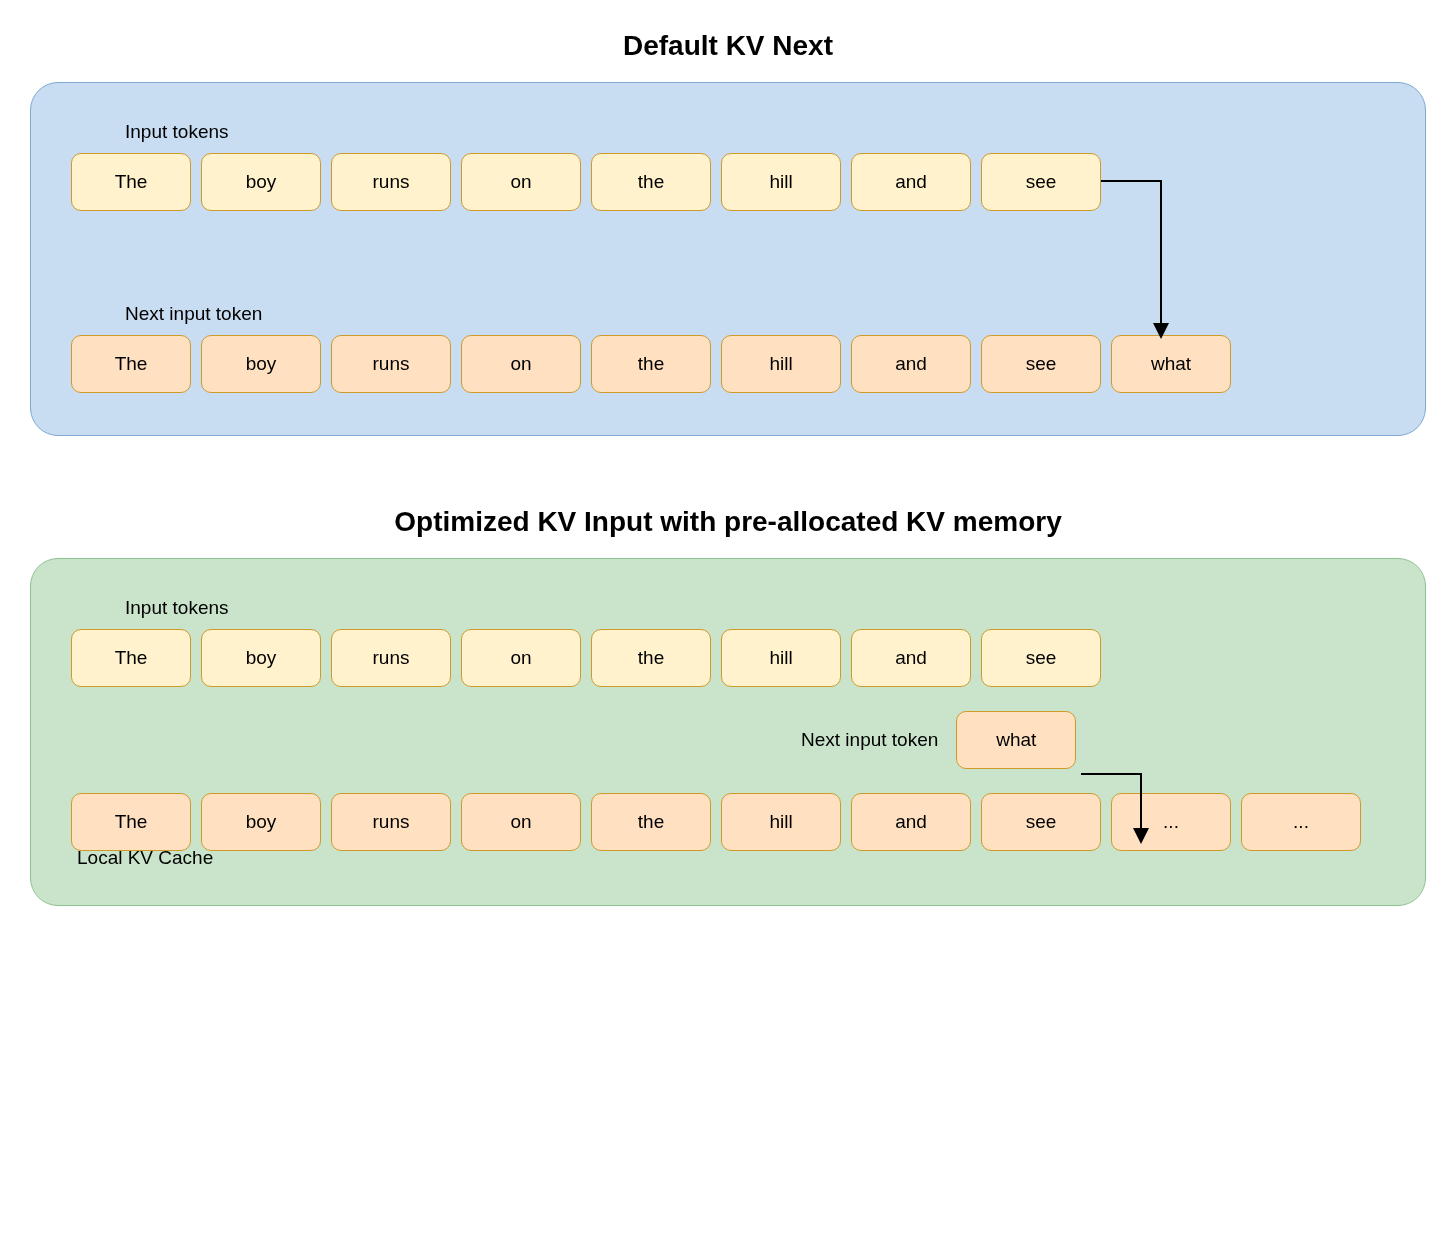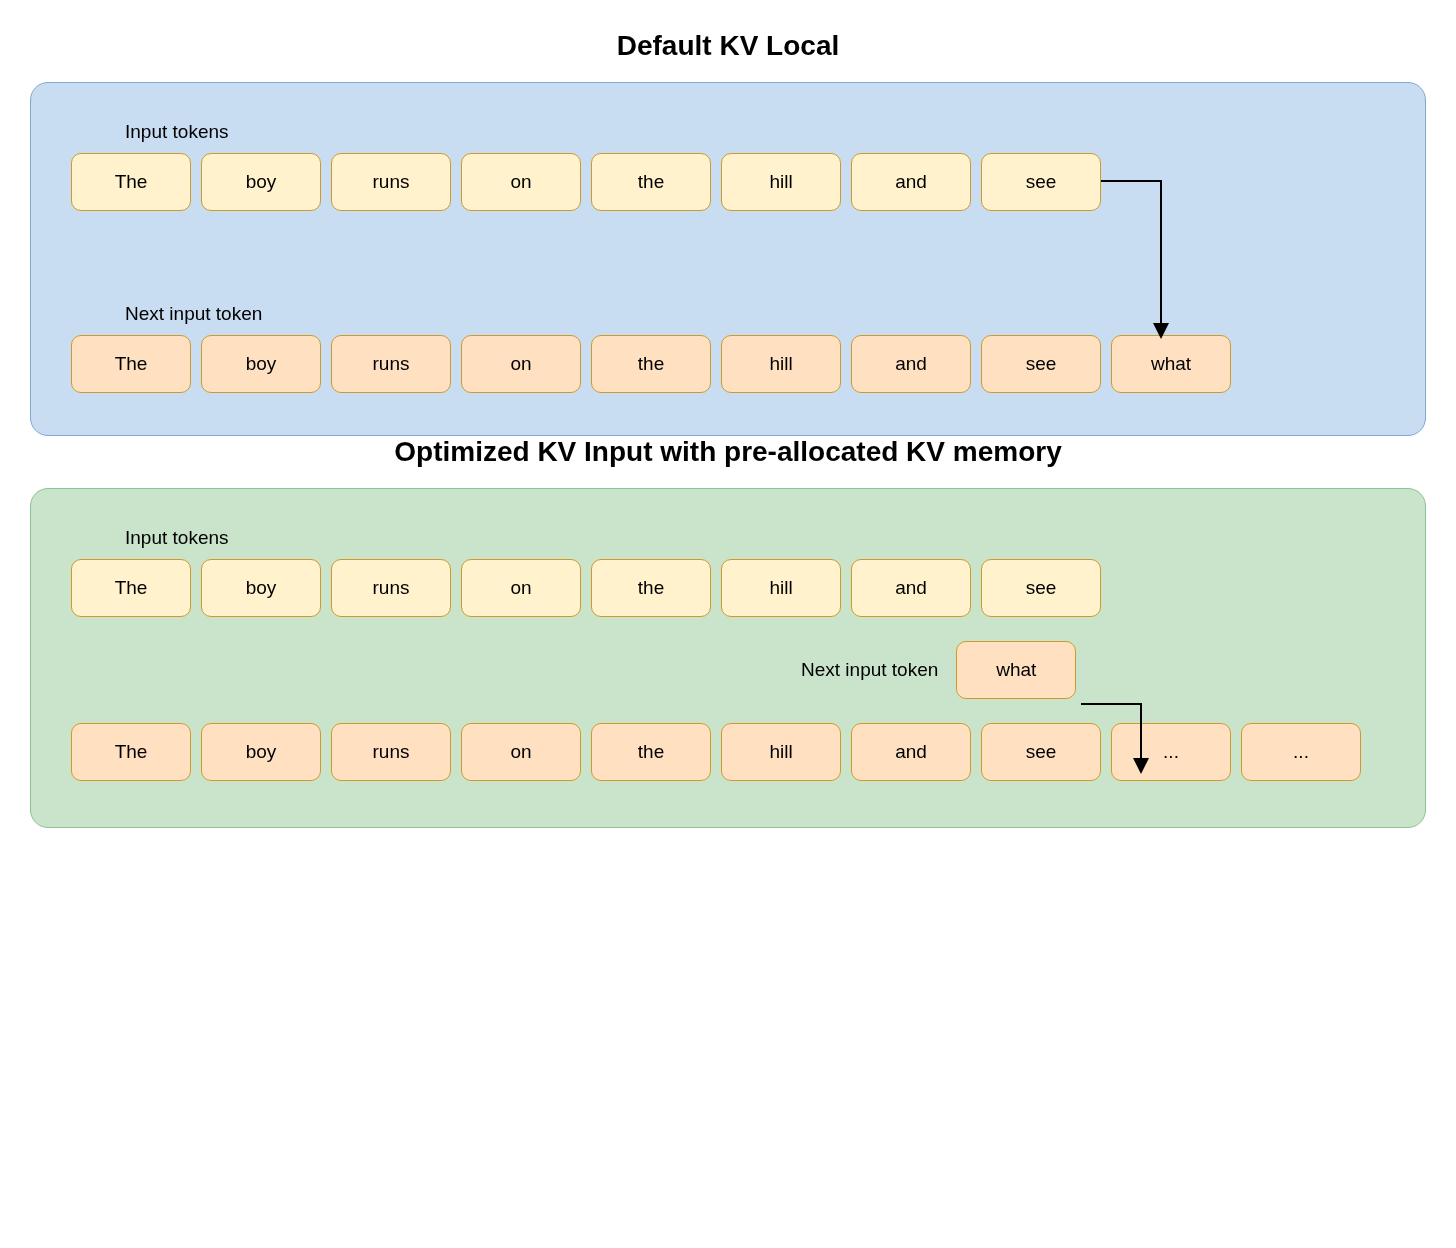--- a/index.html
+++ b/index.html
@@ -10,22 +10,23 @@
     background: #ffffff;
     width: 1456px;
   }
   .section-title {
     font-size: 28px;
     font-weight: bold;
     text-align: center;
     margin-bottom: 20px;
   }
   .panel {
-    border-radius: 18px;
+    border-radius: 28px;
     padding: 30px 40px 36px 40px;
+    margin-bottom: 70px;
     position: relative;
   }
   .panel-blue {
     background: #c8dcf2;
     border: 1px solid #7fa8d4;
   }
   .panel-green {
     background: #c9e4cb;
     border: 1px solid #8fc291;
   }
@@ -66,21 +67,21 @@
   .bottom-note {
     font-size: 19px;
     margin-top: -14px;
     margin-left: 6px;
   }
   svg.arrow { position: absolute; overflow: visible; pointer-events: none; }
 </style>
 </head>
 <body>
 
-<div class="section-title">Default KV Local</div>
+<div class="section-title">Default KV Next</div>
 
 <div class="panel panel-blue">
   <div class="row-label">Input tokens</div>
   <div class="token-row">
     <div class="token token-yellow">The</div>
     <div class="token token-yellow">boy</div>
     <div class="token token-yellow">runs</div>
     <div class="token token-yellow">on</div>
     <div class="token token-yellow">the</div>
     <div class="token token-yellow">hill</div>
@@ -138,20 +139,21 @@
     <div class="token token-orange">boy</div>
     <div class="token token-orange">runs</div>
     <div class="token token-orange">on</div>
     <div class="token token-orange">the</div>
     <div class="token token-orange">hill</div>
     <div class="token token-orange">and</div>
     <div class="token token-orange">see</div>
     <div class="token token-orange">...</div>
     <div class="token token-orange">...</div>
   </div>
+  <div class="bottom-note">Local KV Cache</div>
 
   <svg class="arrow" style="left:1050px; top:215px;" width="160" height="100">
     <defs>
       <marker id="ah2" markerWidth="12" markerHeight="12" refX="6" refY="6" orient="auto">
         <path d="M2,2 L10,6 L2,10 Z" fill="#000"></path>
       </marker>
     </defs>
     <path d="M 0 0 L 60 0 L 60 62" stroke="#000" stroke-width="2" fill="none" marker-end="url(#ah2)"></path>
   </svg>
 </div>

